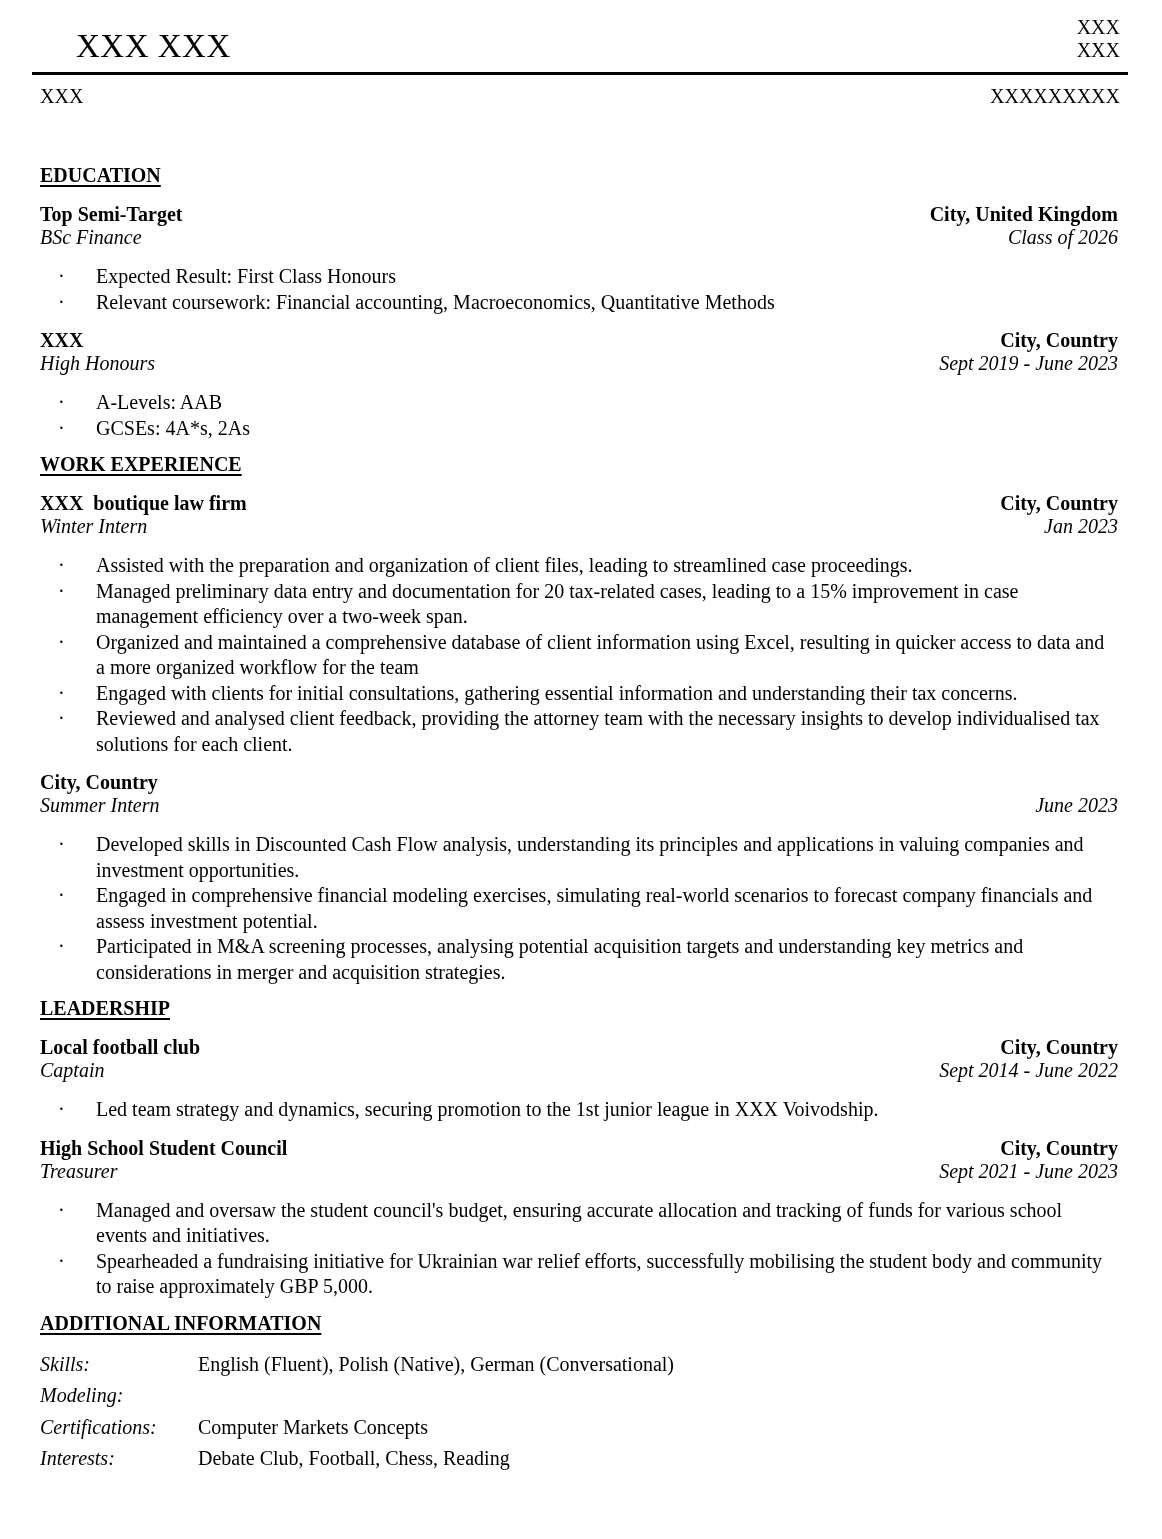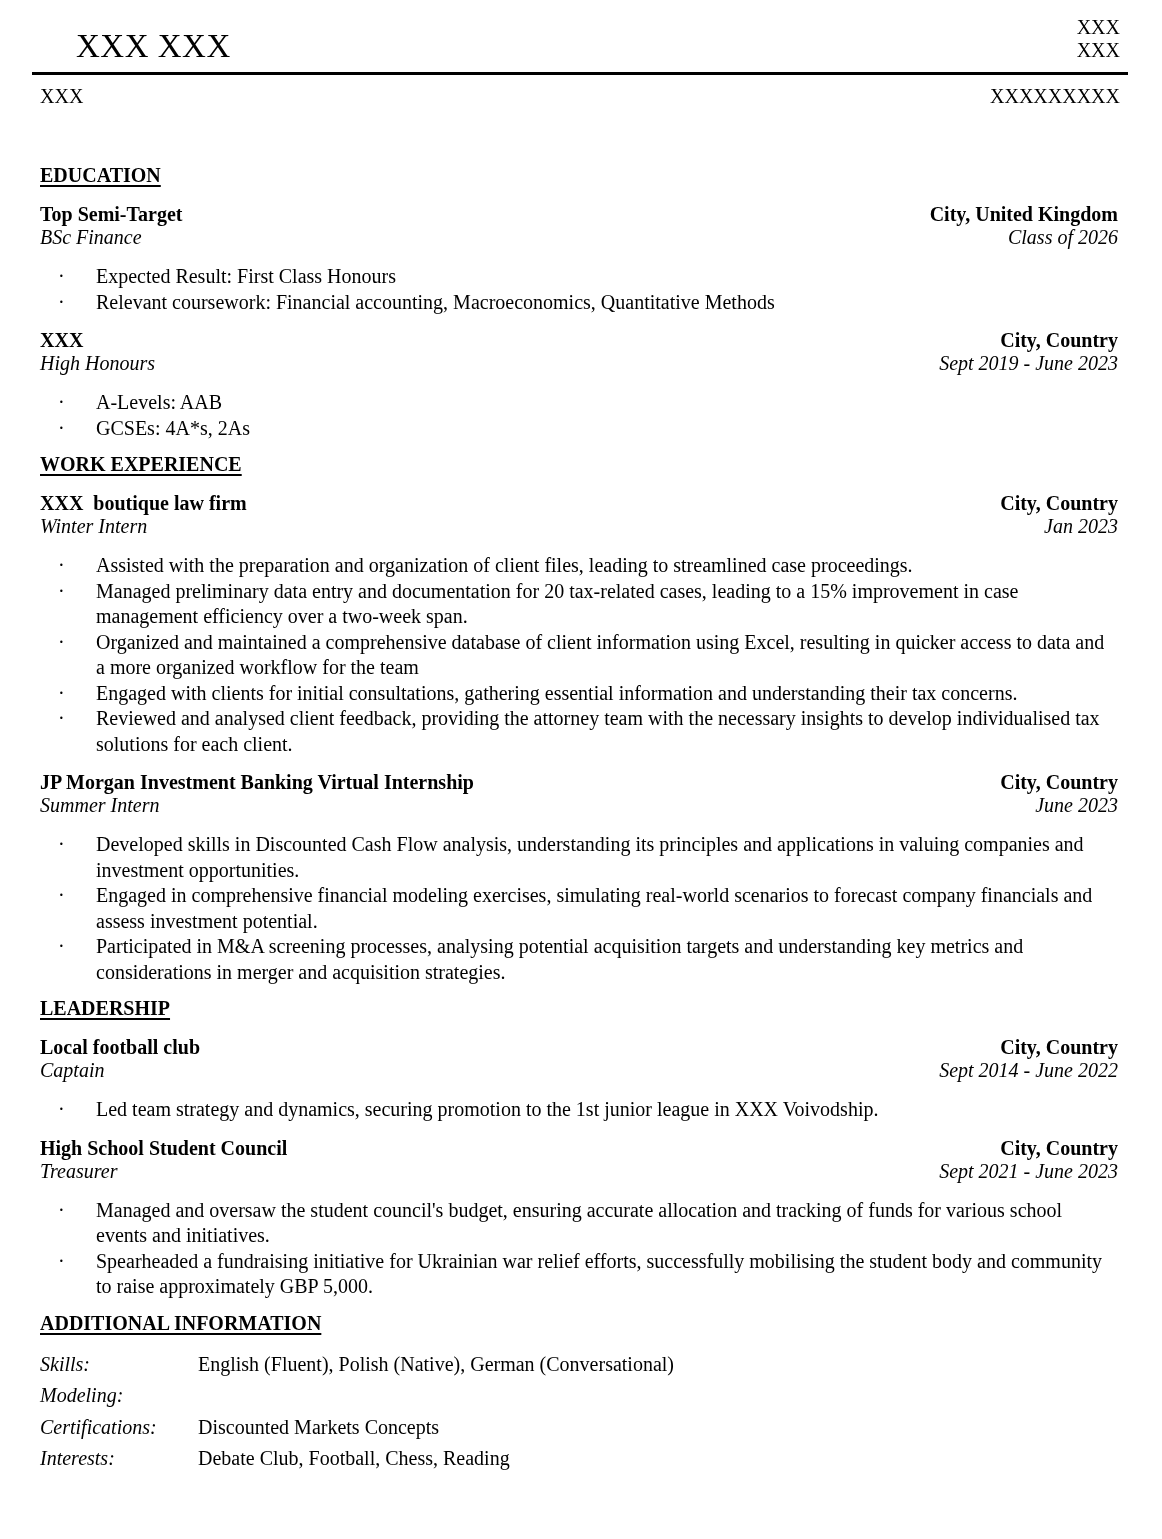--- a/index.html
+++ b/index.html
@@ -96,21 +96,20 @@
         <li><span class="dot">·</span><span>Assisted with the preparation and organization of client files, leading to streamlined case proceedings.</span></li>
         <li><span class="dot">·</span><span>Managed preliminary data entry and documentation for 20 tax-related cases, leading to a 15% improvement in case management efficiency over a two-week span.</span></li>
         <li><span class="dot">·</span><span>Organized and maintained a comprehensive database of client information using Excel, resulting in quicker access to data and a more organized workflow for the team</span></li>
         <li><span class="dot">·</span><span>Engaged with clients for initial consultations, gathering essential information and understanding their tax concerns.</span></li>
         <li><span class="dot">·</span><span>Reviewed and analysed client feedback, providing the attorney team with the necessary insights to develop individualised tax solutions for each client.</span></li>
       </ul>
     </div>
 
     <div class="entry" style="margin-top:14px;">
       <div class="entry-row">
-        <span class="bold">JP Morgan Investment Banking Virtual Internship</span>
         <span class="bold">City, Country</span>
       </div>
       <div class="entry-row">
         <span class="ital">Summer Intern</span>
         <span class="ital">June 2023</span>
       </div>
       <ul class="bullets">
         <li><span class="dot">·</span><span>Developed skills in Discounted Cash Flow analysis, understanding its principles and applications in valuing companies and investment opportunities.</span></li>
         <li><span class="dot">·</span><span>Engaged in comprehensive financial modeling exercises, simulating real-world scenarios to forecast company financials and assess investment potential.</span></li>
         <li><span class="dot">·</span><span>Participated in M&amp;A screening processes, analysing potential acquisition targets and understanding key metrics and considerations in merger and acquisition strategies.</span></li>
@@ -156,21 +155,21 @@
     <div class="add-table">
       <div class="add-row">
         <span class="add-label">Skills:</span>
         <span>English (Fluent), Polish (Native), German (Conversational)</span>
       </div>
       <div class="add-row">
         <span class="add-label">Modeling:</span>
       </div>
       <div class="add-row">
         <span class="add-label">Certifications:</span>
-        <span>Discounted Markets Concepts</span>
+        <span>Computer Markets Concepts</span>
       </div>
       <div class="add-row">
         <span class="add-label">Interests:</span>
         <span>Debate Club, Football, Chess, Reading</span>
       </div>
     </div>
   </div>
 
 </div>
 

